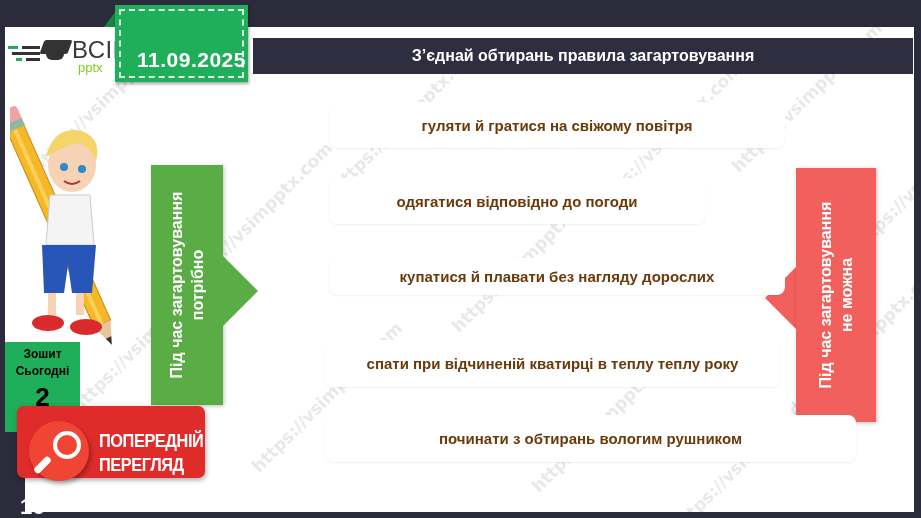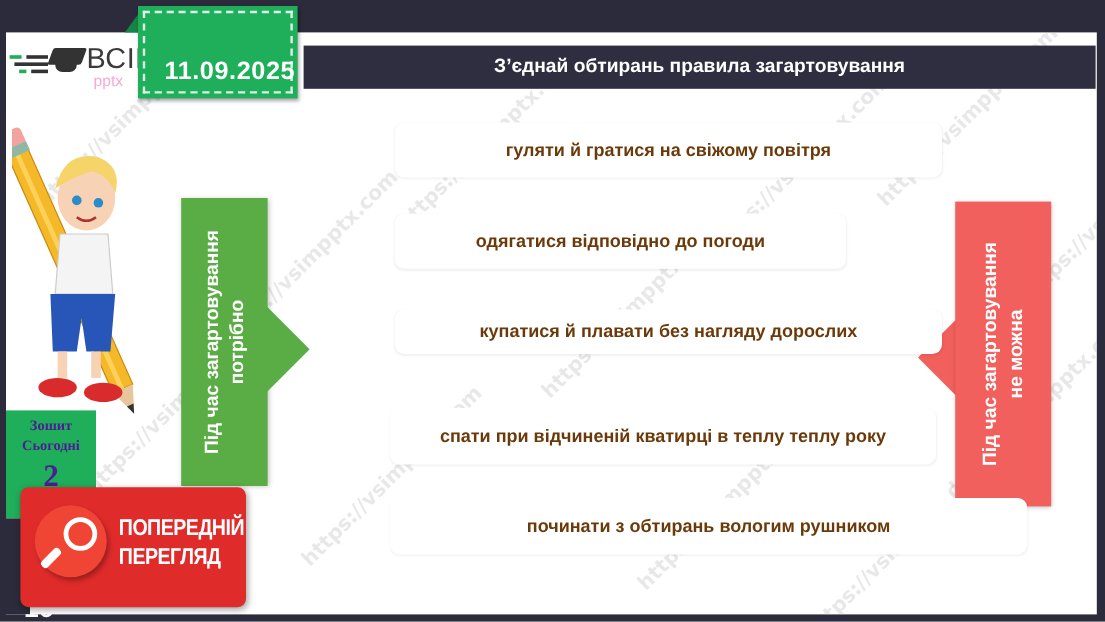--- a/index.html
+++ b/index.html
@@ -29,21 +29,21 @@
   }
   .logo .cap2 {
     position:absolute; left:38px; top:14px; width:18px; height:8px;
     background:#333; border-radius:0 0 6px 6px;
   }
   .logo .word {
     position:absolute; left:64px; top:-2px; font-size:24px; color:#3a3a3a;
     font-weight:normal; letter-spacing:0.5px;
   }
   .logo .sub {
-    position:absolute; left:70px; top:22px; font-size:13px; color:#f9a8d4;
+    position:absolute; left:70px; top:22px; font-size:13px; color:#84cc16;
   }
   
   .date-box {
     position:absolute; left:115px; top:5px; width:133px; height:77px;
     background:#1fae5a; box-shadow:1px 2px 3px rgba(0,0,0,0.35);
   }
   .date-box .dash {
     position:absolute; left:4px; top:4px; right:4px; bottom:4px;
     border:2px dashed rgba(255,255,255,0.85);
   }
@@ -89,34 +89,34 @@
   .pill {
     position:absolute; height:46px; background:#ffffff; border-radius:8px;
     display:flex; align-items:center; justify-content:center;
     color:#6b3a0a; font-weight:bold; font-size:15px;
     box-shadow:0 1px 2px rgba(0,0,0,0.06);
     margin-left:40px;
   }
   
   .notebook {
     position:absolute; left:5px; top:342px; width:75px; height:90px;
-    background:#1fae5a; color:#4c1d95; font-weight:bold; text-align:center;font-family:Liberation Serif, serif;
+    background:#1fae5a; color:#000000; font-weight:bold; text-align:center;
   }
   .notebook .n1 { position:absolute; top:5px; left:0; right:0; font-size:12px; }
   .notebook .n2 { position:absolute; top:22px; left:0; right:0; font-size:12px; }
   .notebook .n3 { position:absolute; top:40px; left:0; right:0; font-size:26px; }
   .dark-block {
     position:absolute; left:5px; top:432px; width:20px; height:80px; background:#2b2b3b;
   }
   .page-num {
     position:absolute; left:20px; top:494px; color:#fff; font-weight:bold; font-size:22px;
   }
   
   .preview {
-    position:absolute; left:17px; top:406px; width:188px; height:100px;
+    position:absolute; left:17px; top:406px; width:188px; height:72px;
     background:#e02b2b; border-radius:7px; box-shadow:1px 2px 5px rgba(0,0,0,0.35);
   }
   .preview .circle {
     position:absolute; left:12px; top:15px; width:60px; height:60px; border-radius:50%;
     background:#f04434; box-shadow:2px 3px 4px rgba(0,0,0,0.3);
   }
   .preview .lens {
     position:absolute; left:24px; top:10px; width:20px; height:20px;
     border:4px solid #fff; border-radius:50%;
   }

